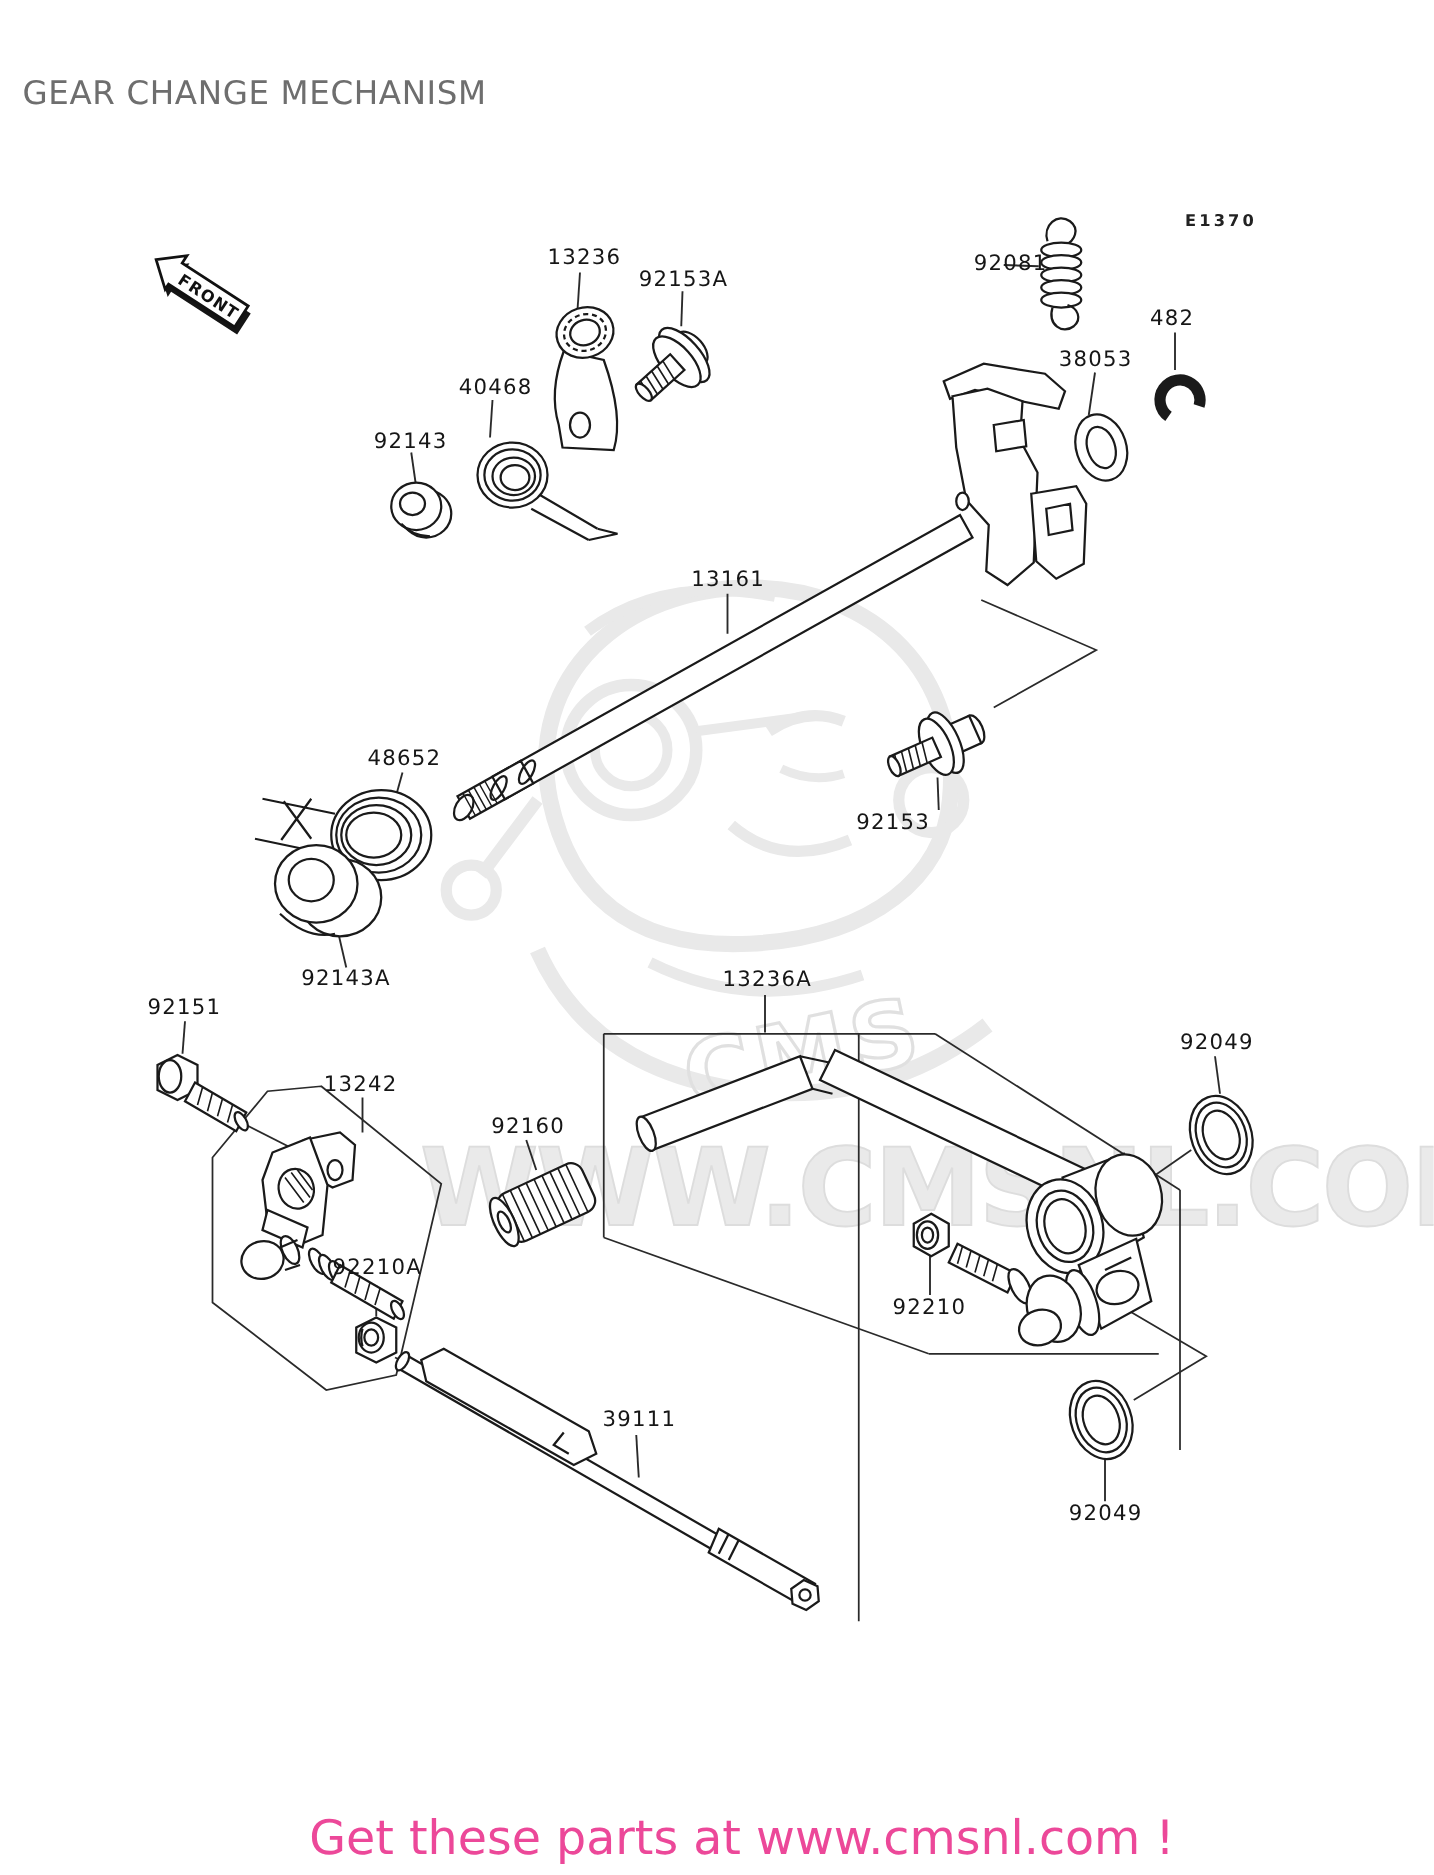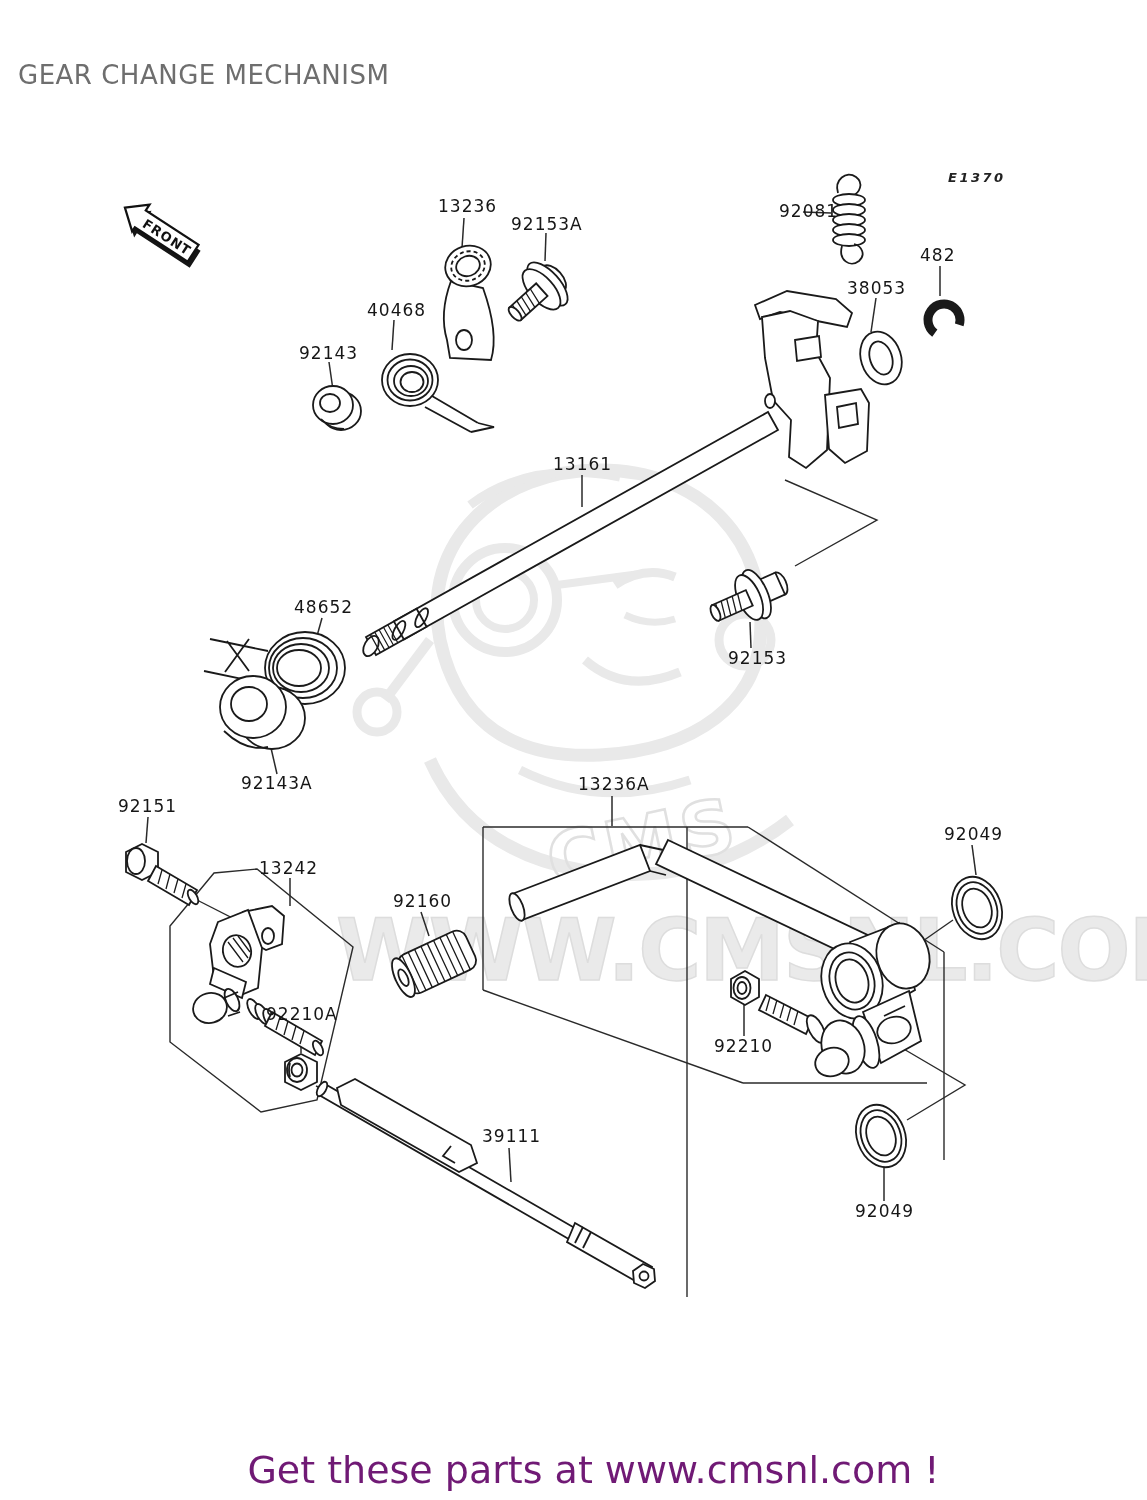--- a/index.html
+++ b/index.html
@@ -4,23 +4,23 @@
 <style>
   html,body{margin:0;padding:0;background:#fff;}
   #canvas{position:relative;width:1147px;height:1500px;background:#fff;overflow:hidden;
           font-family:"DejaVu Sans",sans-serif;}
   #diagram-svg{position:absolute;left:0;top:0;}
   .lbl{position:absolute;font-size:17px;font-weight:normal;letter-spacing:1px;color:#161616;
        line-height:1;white-space:nowrap;}
   #page-title{position:absolute;left:18px;top:16px;font-size:26px;color:#6e6e6e;
        letter-spacing:.5px;white-space:nowrap;margin-top:44px;}
   #diagram-code{position:absolute;left:948px;top:170px;font-size:13px;font-weight:bold;
-       letter-spacing:2.5px;color:#222;font-style:italic;}
+       letter-spacing:2.5px;color:#222;}
   #footer-ad{position:absolute;left:0;right:0;top:1448px;text-align:center;font-size:38px;
-       color:#701a75;font-family:"DejaVu Sans",sans-serif;white-space:nowrap;margin-left:40px;}
+       color:#ec4899;font-family:"DejaVu Sans",sans-serif;white-space:nowrap;margin-left:40px;}
 </style>
 </head>
 <body>
 
 <div id="canvas">
 
 <svg id="diagram-svg" width="1147" height="1500" viewBox="0 0 1147 1500">
 
   <g stroke="#e9e9e9" fill="none">
     <path d="M440,640 C420,540 500,470 600,470 C700,470 770,540 760,640 C755,700 700,750 600,755 C500,760 455,710 440,640 Z" stroke-width="13"></path>
@@ -280,21 +280,21 @@
 
 <div class="lbl" style="left:438px;top:198px">13236</div>
 <div class="lbl" style="left:511px;top:216px">92153A</div>
 <div class="lbl" style="left:779px;top:203px">92081</div>
 <div class="lbl" style="left:920px;top:247px">482</div>
 <div class="lbl" style="left:847px;top:280px">38053</div>
 <div class="lbl" style="left:367px;top:302px">40468</div>
 <div class="lbl" style="left:299px;top:345px">92143</div>
 <div class="lbl" style="left:553px;top:456px">13161</div>
 <div class="lbl" style="left:294px;top:599px">48652</div>
-<div class="lbl" style="left:728px;top:650px">92153</div>
+<div class="lbl" style="left:685px;top:650px">92153</div>
 <div class="lbl" style="left:241px;top:775px">92143A</div>
 <div class="lbl" style="left:578px;top:776px">13236A</div>
 <div class="lbl" style="left:118px;top:798px">92151</div>
 <div class="lbl" style="left:944px;top:826px">92049</div>
 <div class="lbl" style="left:259px;top:860px">13242</div>
 <div class="lbl" style="left:393px;top:893px">92160</div>
 <div class="lbl" style="left:266px;top:1006px">92210A</div>
 <div class="lbl" style="left:714px;top:1038px">92210</div>
 <div class="lbl" style="left:482px;top:1128px">39111</div>
 <div class="lbl" style="left:855px;top:1203px">92049</div>

